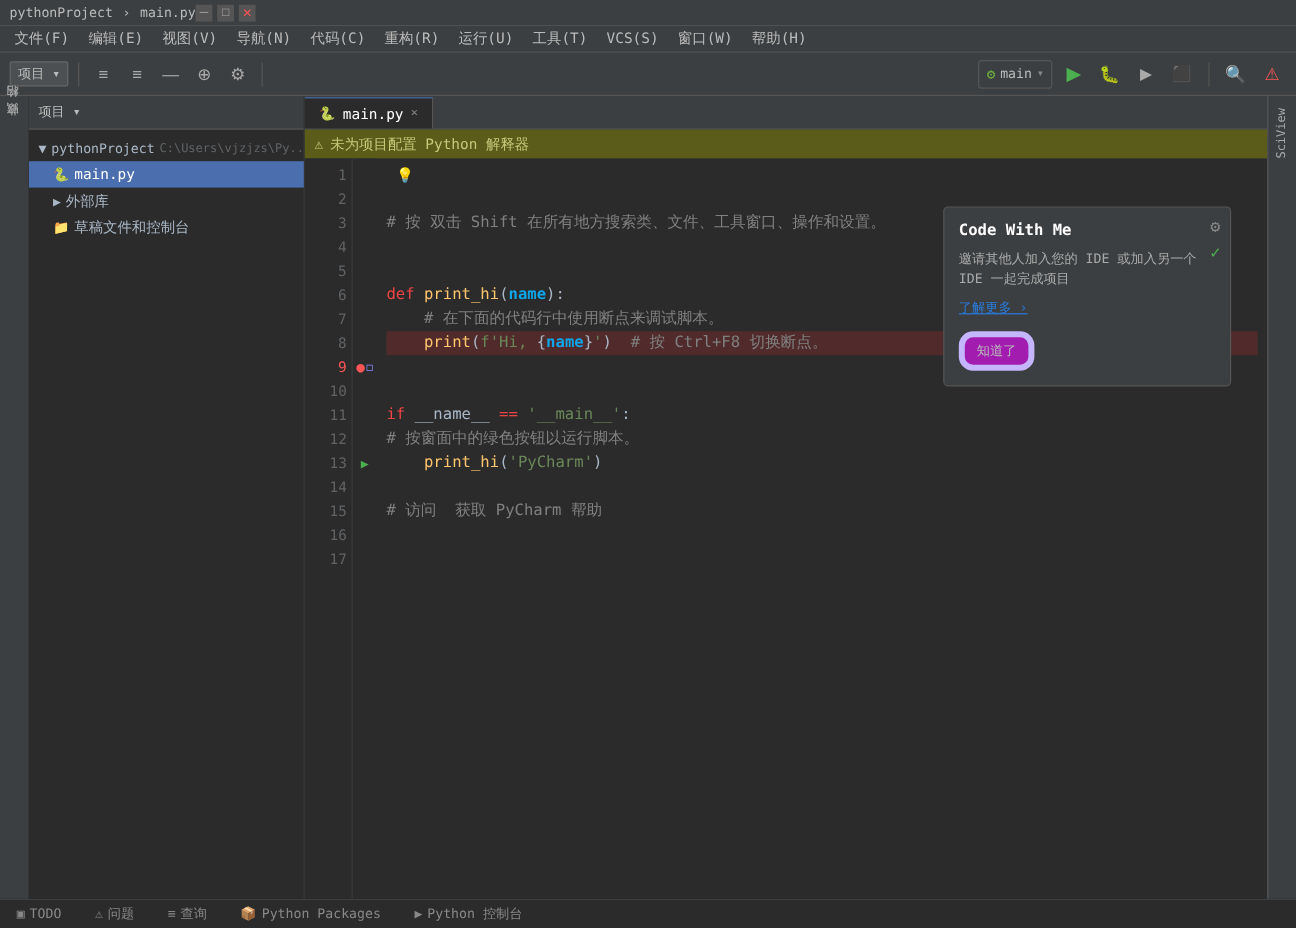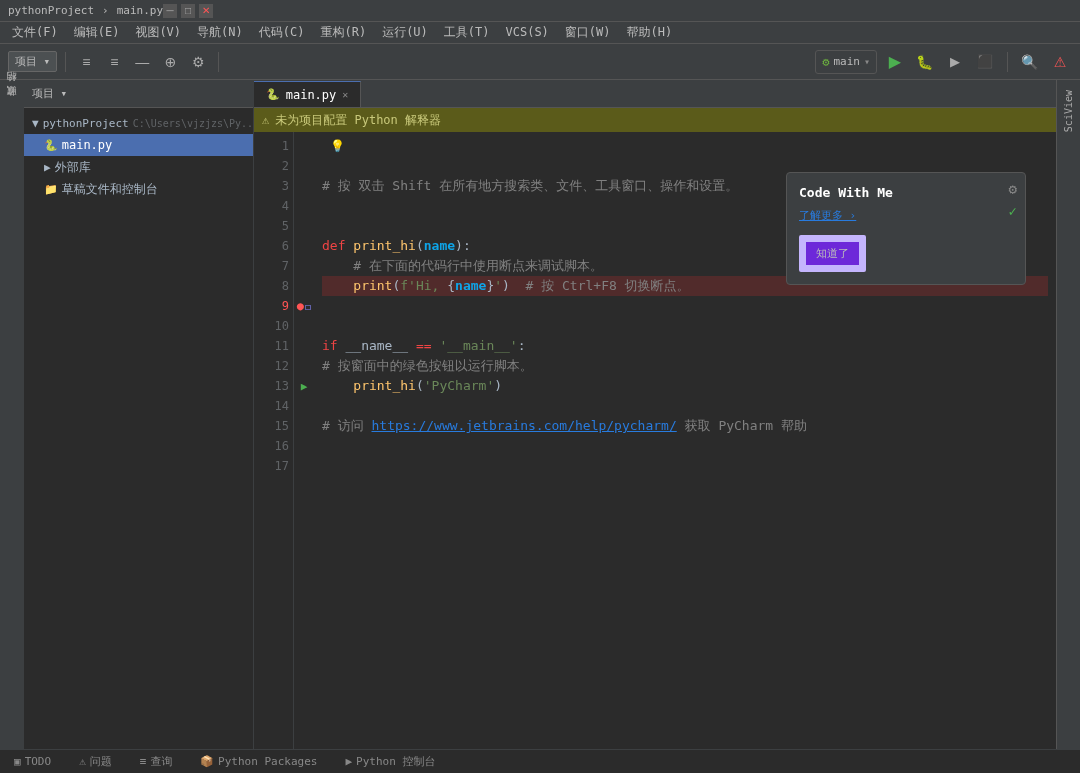--- a/index.html
+++ b/index.html
@@ -313,26 +313,26 @@
     }
     #cwm-link {
       color: #287bde;
       font-size: 11px;
       cursor: pointer;
       text-decoration: underline;
       margin-bottom: 12px;
       display: block;
     }
     #cwm-btn {
-      background: #6d28d9;
-      border: 7px solid #c4b5fd;
+      background: #a21caf;
+      border: 5px solid #c4b5fd;
       color: #bbb;
       padding: 4px 10px;
       font-size: 11px;
-      border-radius: 2px;
+      border-radius: 12px;
       cursor: pointer;
     }
     #cwm-settings {
       position: absolute;
       top: 8px;
       right: 8px;
       color: #888;
       cursor: pointer;
       font-size: 14px;
     }
@@ -582,30 +582,31 @@
           <span class="kw-comment"># 按窗面中的绿色按钮以运行脚本。</span>
         </div>
 
         <div class="code-line">
           <span class="kw-white">    </span><span class="kw-yellow">print_hi</span><span class="kw-white">(</span><span class="kw-green">'PyCharm'</span><span class="kw-white">)</span>
         </div>
 
         <div class="code-line"></div>
 
         <div class="code-line">
-          <span class="kw-comment"># 访问 </span><span class="kw-link">https://www.jetbrains.com/help/pycharm/</span><span class="kw-comment"> 获取 PyCharm 帮助</span>
+          <span class="kw-comment"># 访问 </span><span class="kw-comment"> 获取 PyCharm 帮助</span>
         </div>
 
         <div class="code-line"></div>
       </div>
 
       <div id="right-panel" style="top: 40px; right: 30px;">
         <span id="cwm-settings">⚙</span>
         <span id="cwm-check">✓</span>
         <div id="cwm-title">Code With Me</div>
+        <div id="cwm-desc">邀请其他人加入您的 IDE 或加入另一个 IDE 一起完成项目</div>
         <a id="cwm-link">了解更多 ›</a>
         <button id="cwm-btn">知道了</button>
       </div>
     </div>
   </div>
 
   <div id="right-edge">
     <div class="right-edge-tab">SciView</div>
   </div>
 </div>

